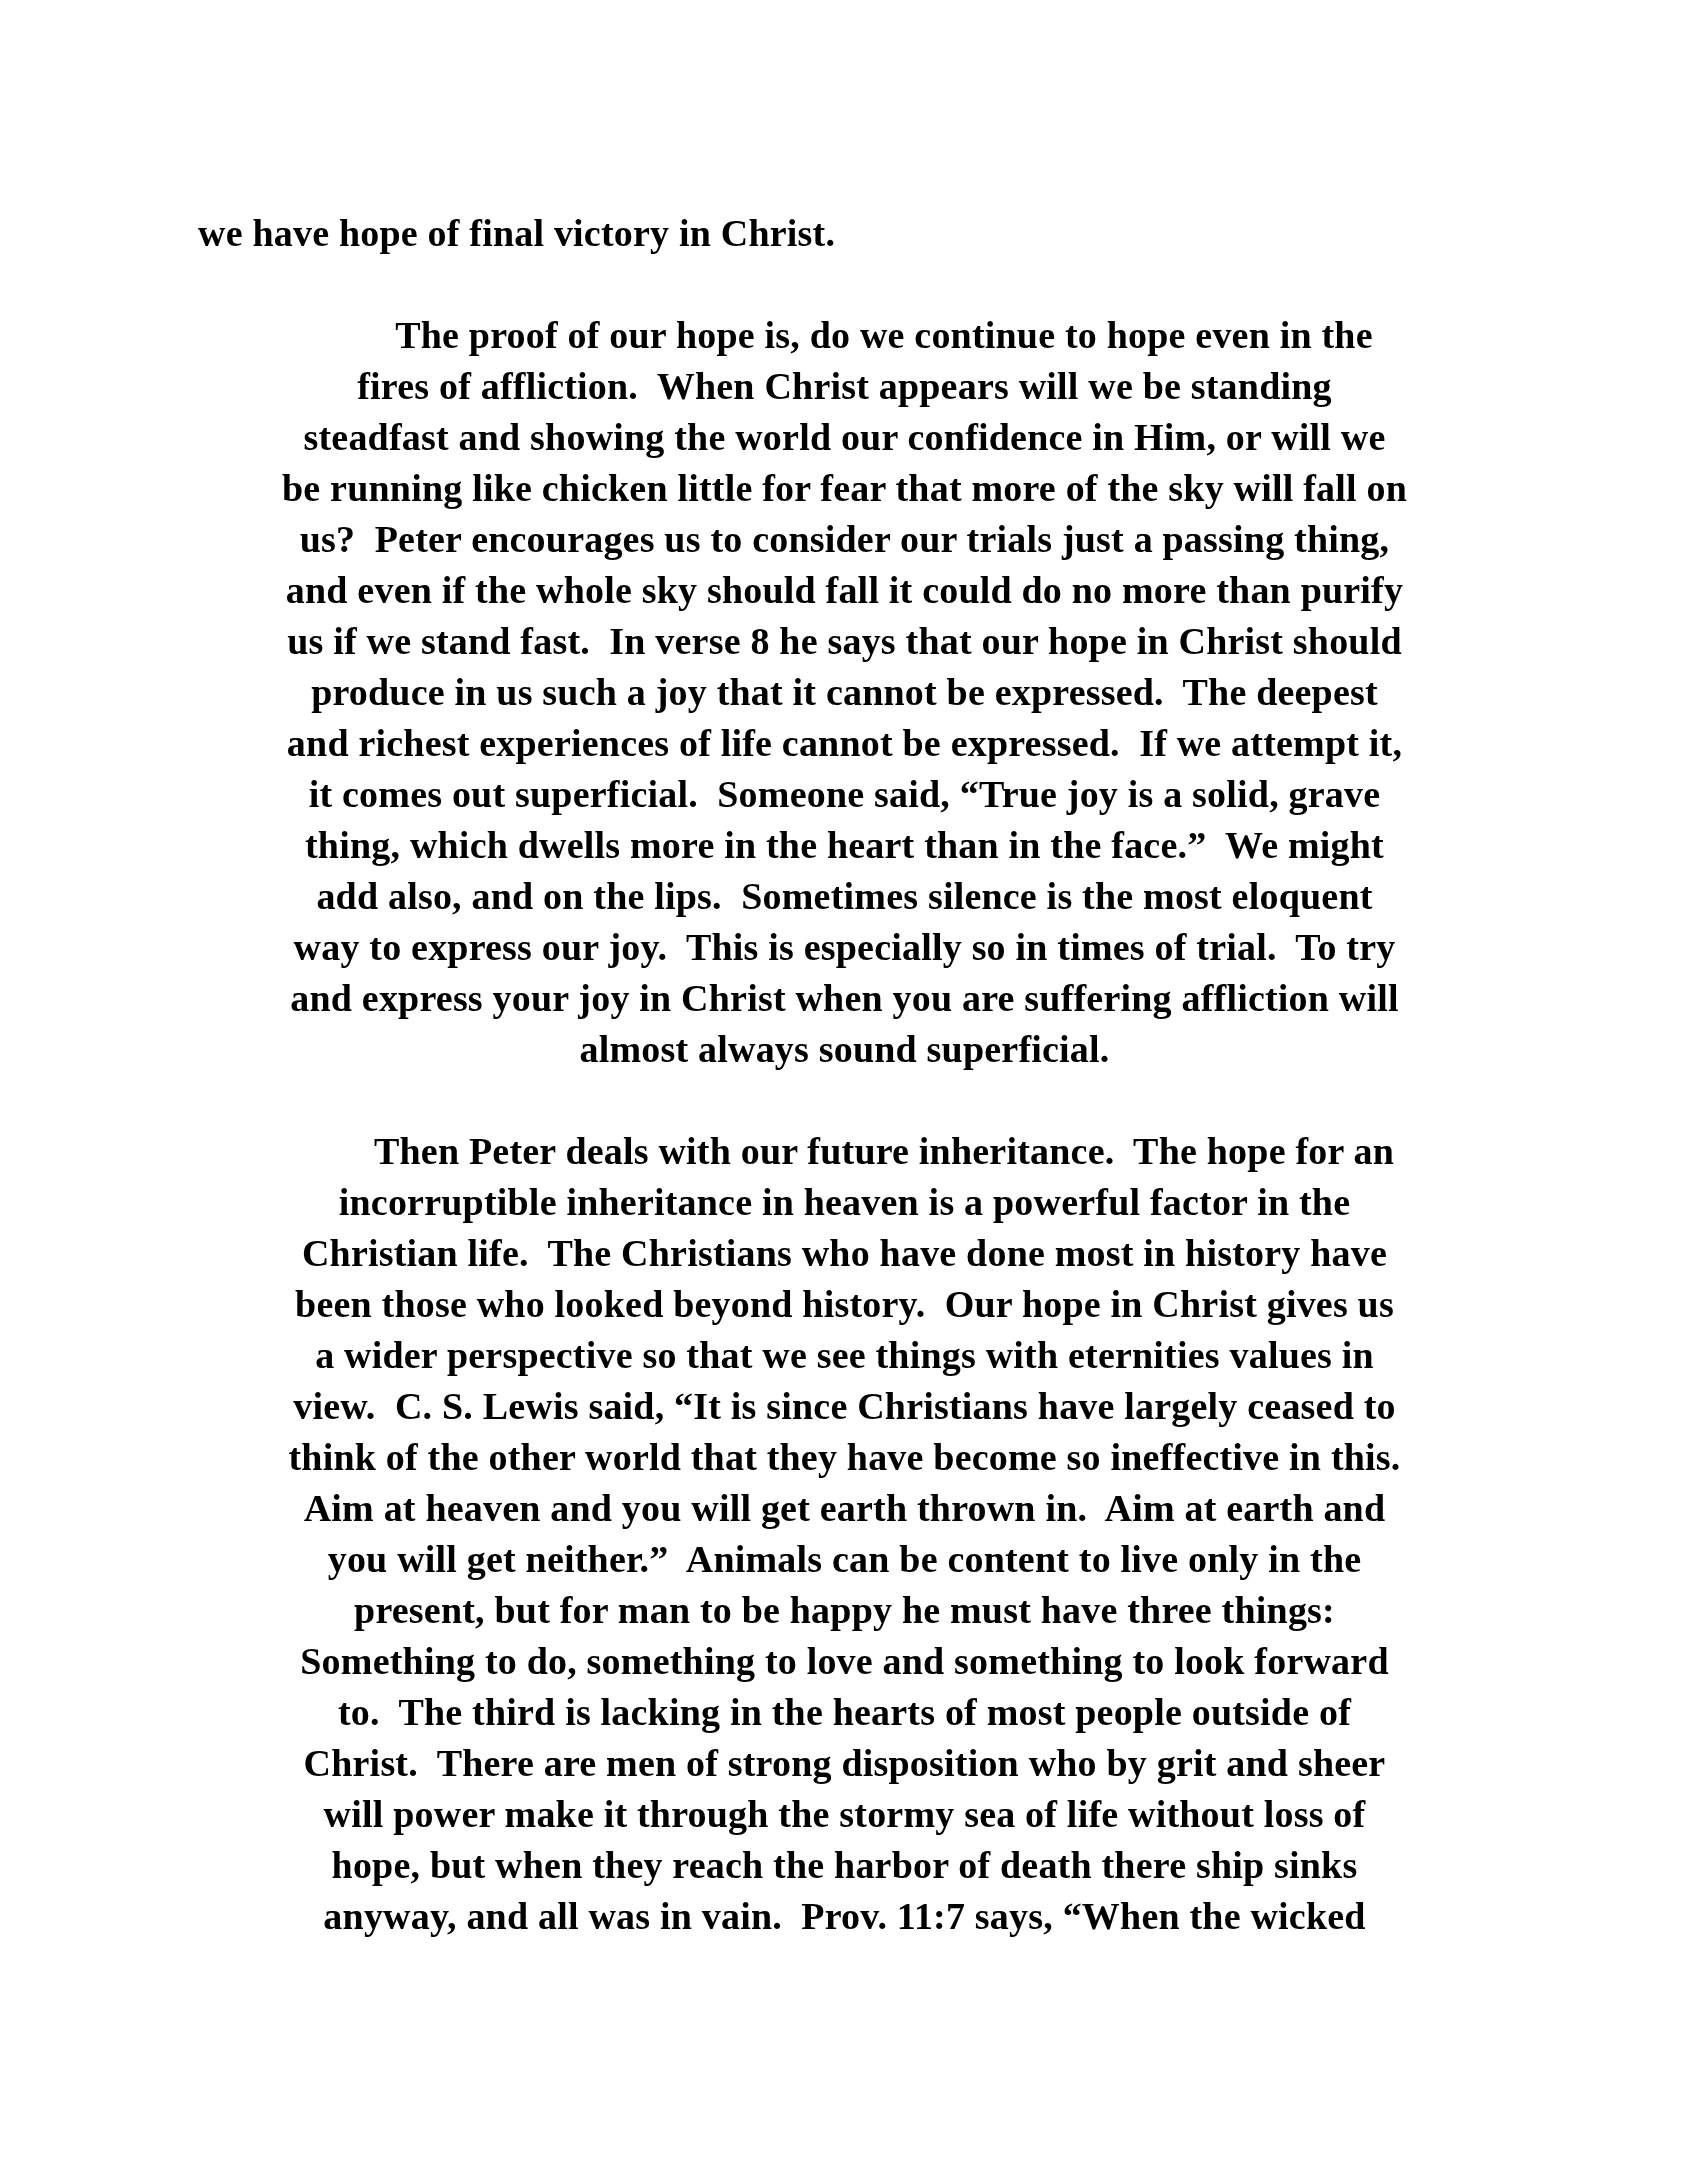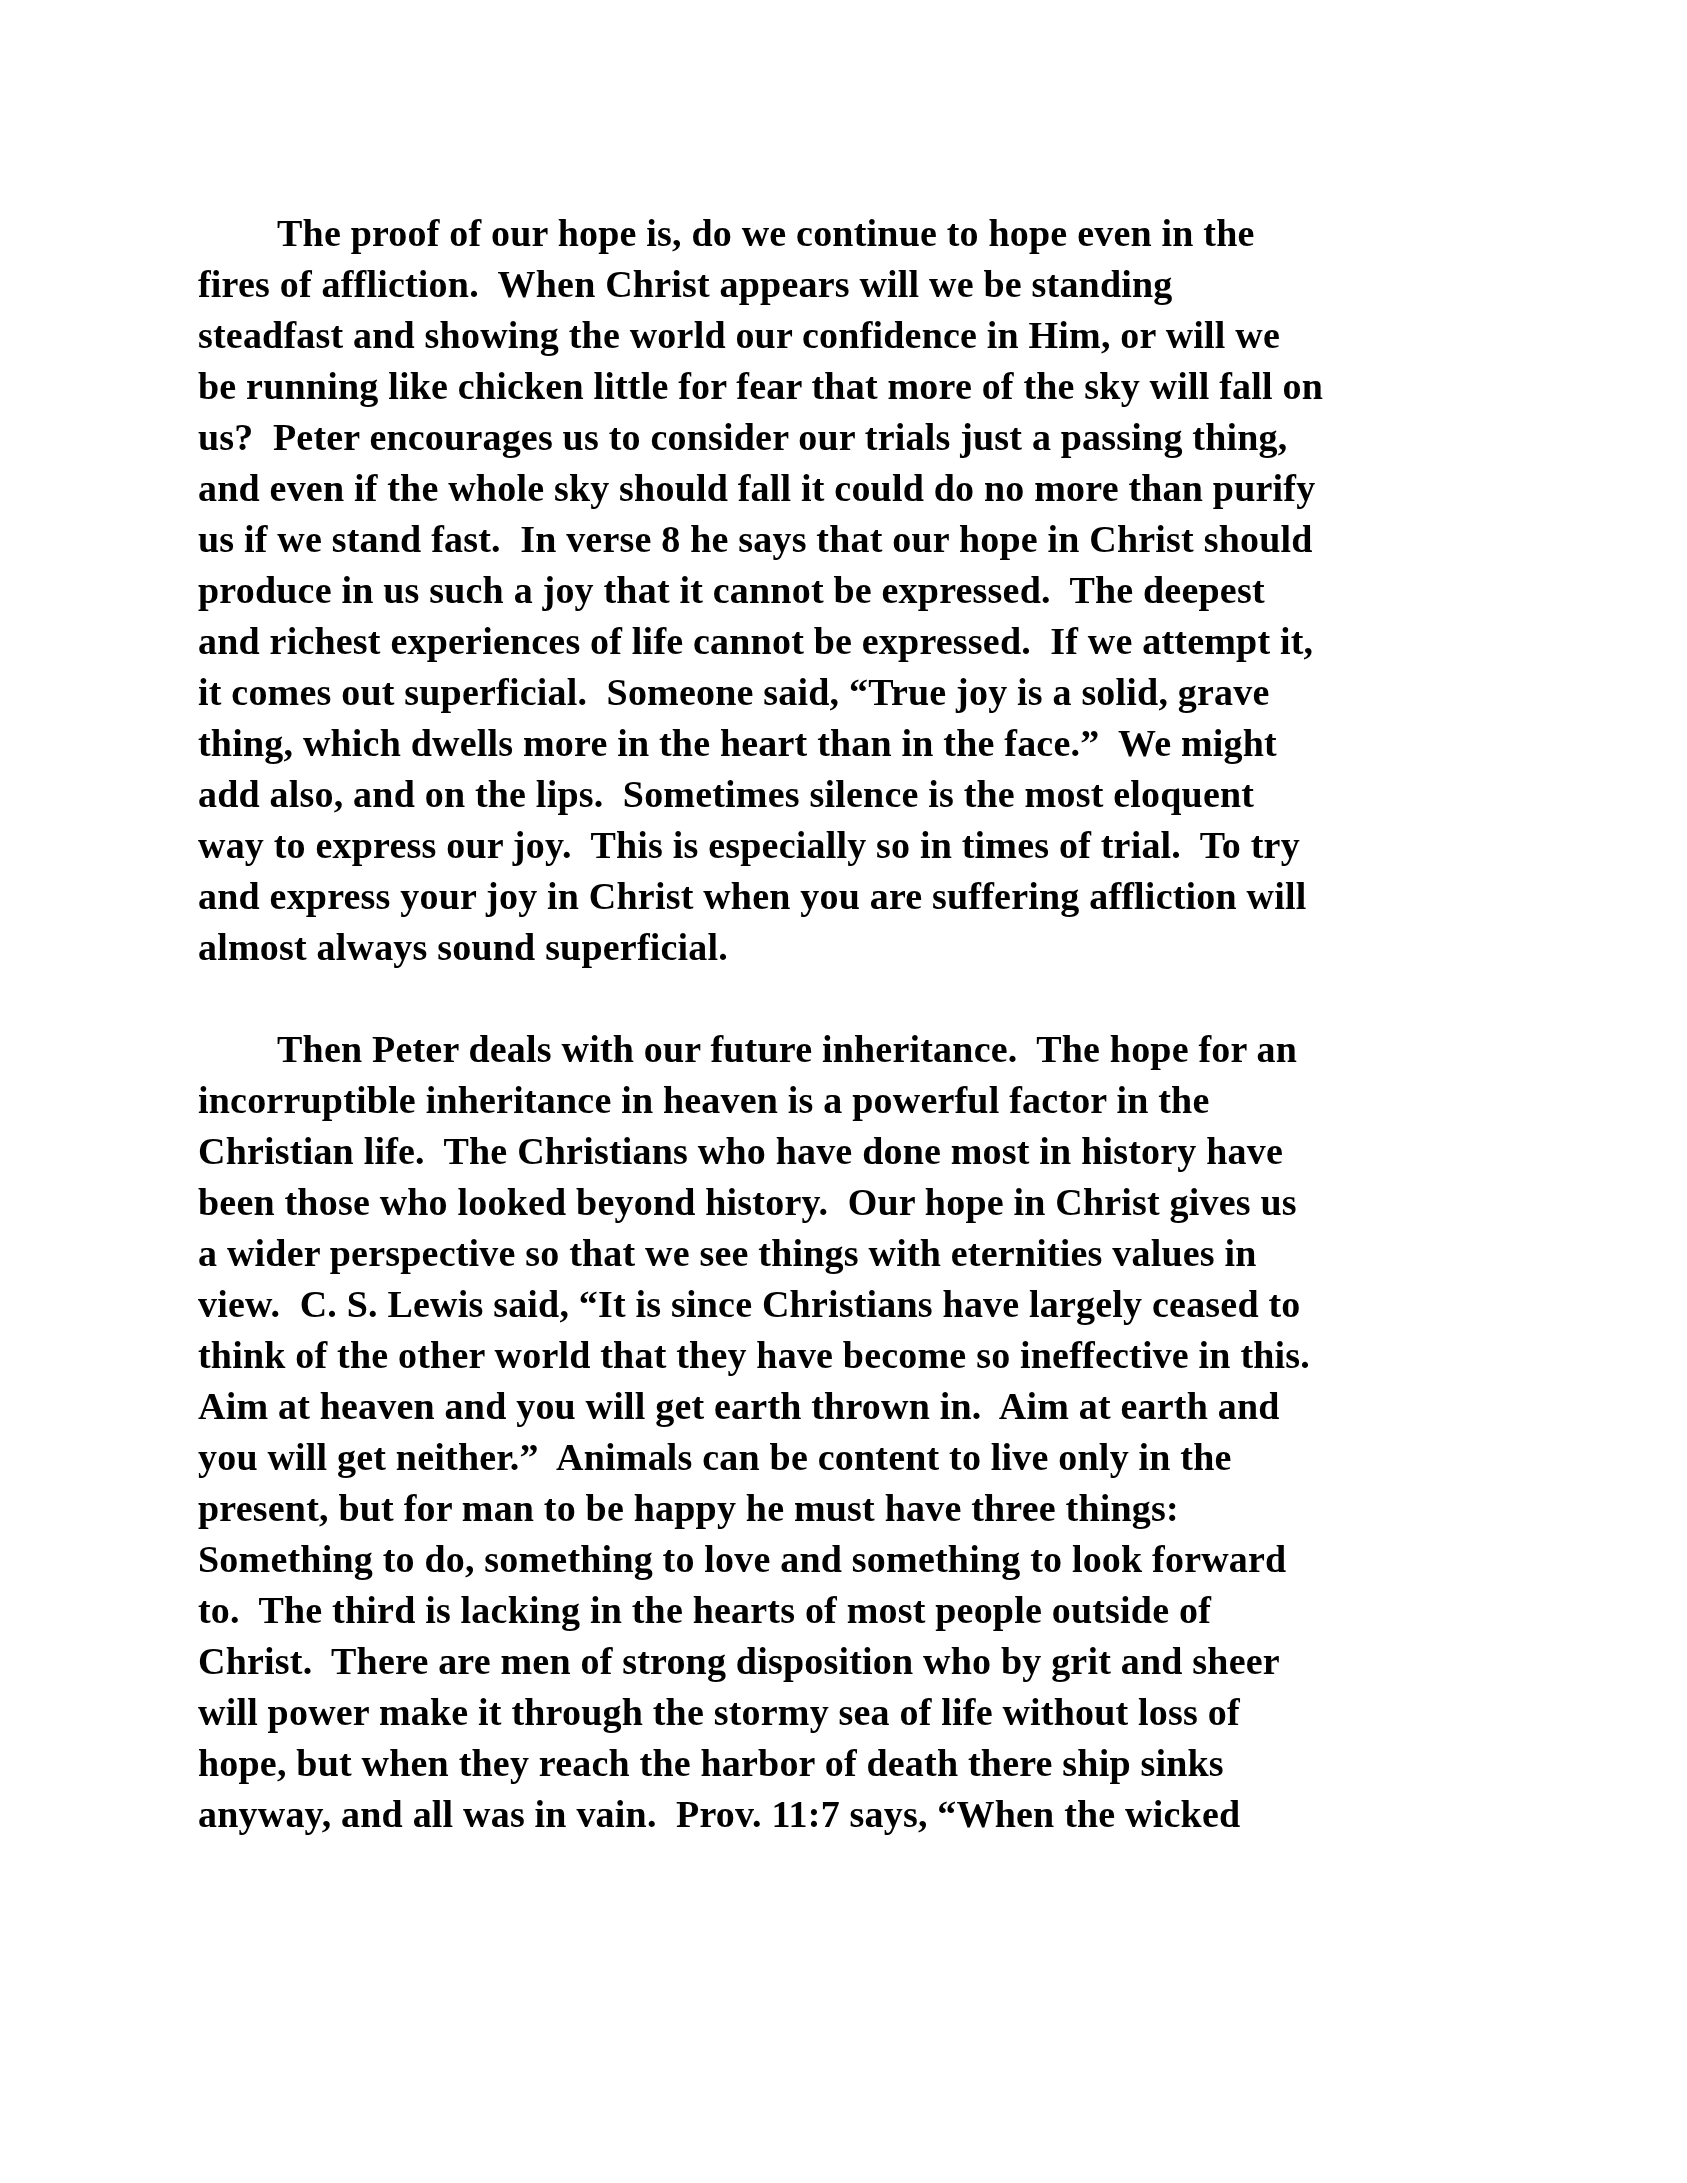--- a/index.html
+++ b/index.html
@@ -22,29 +22,31 @@
     line-height: 51px;
     overflow: hidden;
   }
   .para {
     margin: 0;
     white-space: pre;       
     letter-spacing: 0.2px;
   }
   .para + .para {
     margin-top: 51px;       
+    text-align: center;
   }
   .para.indent {
     text-indent: 79px;      
   }
 </style>
 </head>
 <body>
 
 <div class="page">
+  <p class="para">we have hope of final victory in Christ.</p>
 
   <p class="para indent">The proof of our hope is, do we continue to hope even in the
 fires of affliction.  When Christ appears will we be standing
 steadfast and showing the world our confidence in Him, or will we
 be running like chicken little for fear that more of the sky will fall on
 us?  Peter encourages us to consider our trials just a passing thing,
 and even if the whole sky should fall it could do no more than purify
 us if we stand fast.  In verse 8 he says that our hope in Christ should
 produce in us such a joy that it cannot be expressed.  The deepest
 and richest experiences of life cannot be expressed.  If we attempt it,

